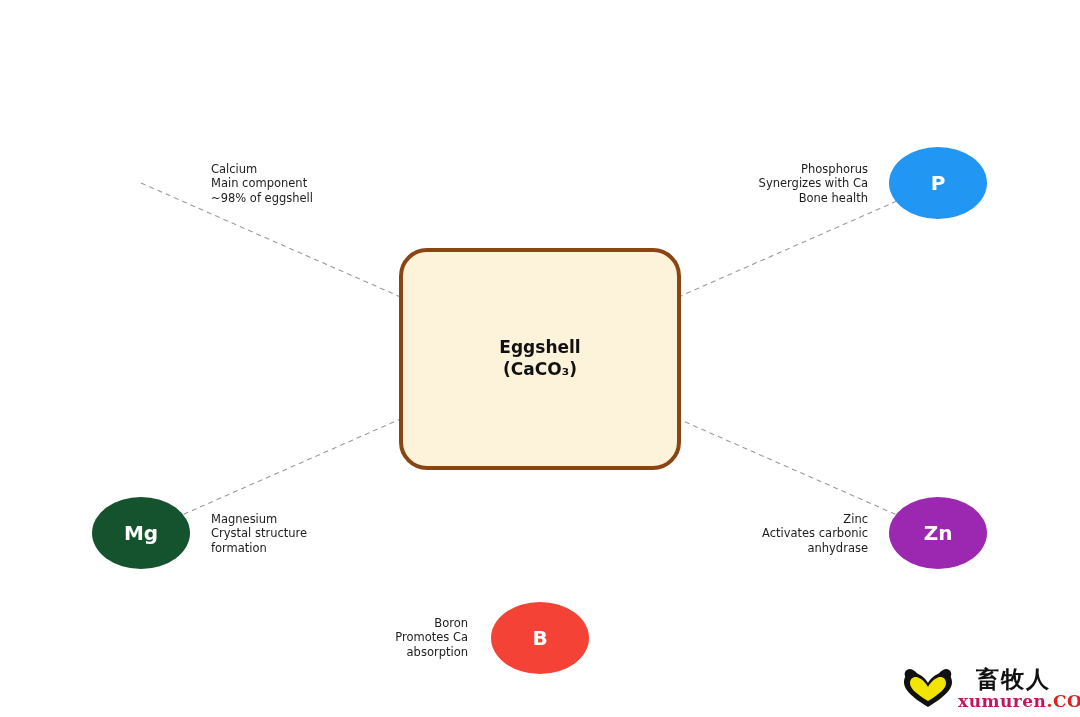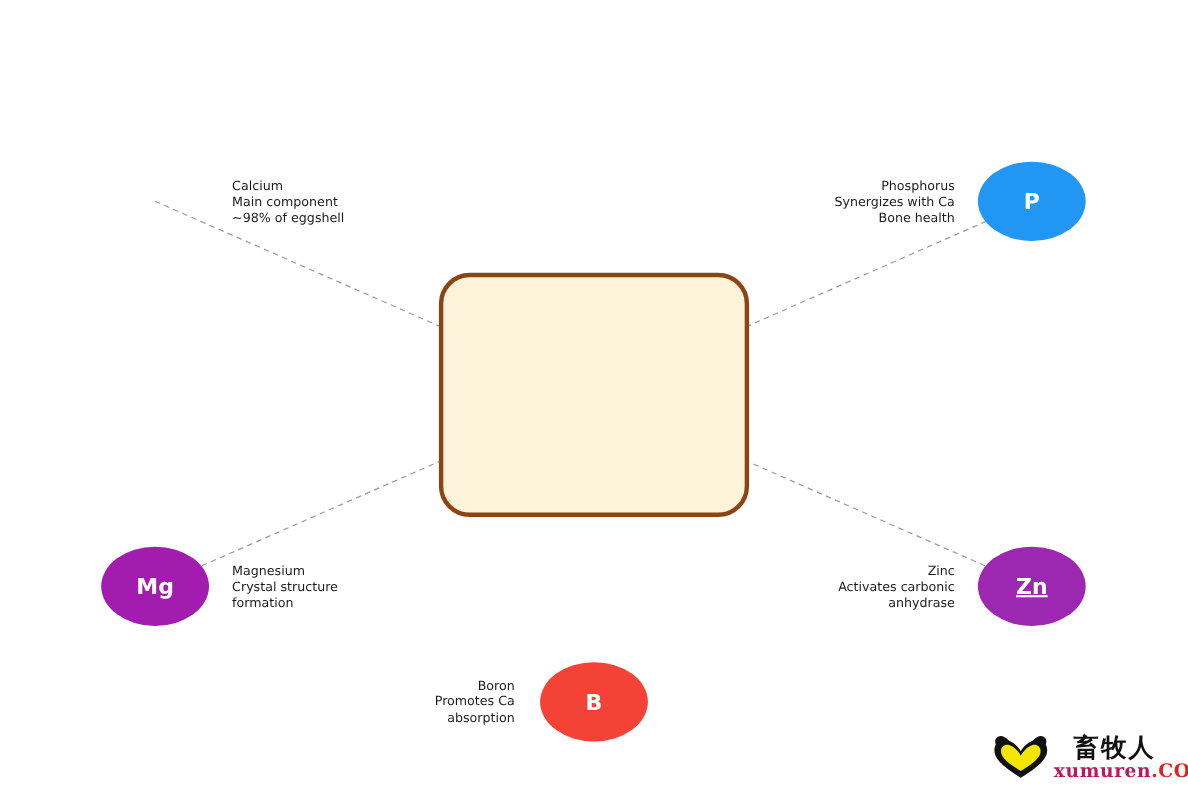--- a/index.html
+++ b/index.html
@@ -82,22 +82,22 @@
     z-index: 3;
     display: flex;
     align-items: center;
     justify-content: center;
     color: #ffffff;
     font-size: 20px;
     font-weight: bold;
   }
   .node-ca { left: 92px;  top: 147px; background: #4CAF50; }
   .node-p  { left: 889px; top: 147px; background: #2196F3; }
-  .node-mg { left: 92px;  top: 497px; background: #a21caf; }
-  .node-zn { left: 889px; top: 497px; background: #9C27B0; text-decoration: underline; }
+  .node-mg { left: 92px;  top: 497px; background: #14532d; }
+  .node-zn { left: 889px; top: 497px; background: #9C27B0; }
   .node-b  { left: 491px; top: 602px; background: #F44336; }
 
   
   .caption {
     position: absolute;
     font-size: 11.5px;
     line-height: 1.25;
     color: #1c1c1c;
     z-index: 3;
     white-space: nowrap;
@@ -156,20 +156,24 @@
 
 <div id="diagram-root">
 
 
   <svg class="edge-layer" width="1080" height="717" viewBox="0 0 1080 717" xmlns="http://www.w3.org/2000/svg">
     <line x1="141" y1="183" x2="938" y2="533" stroke="#9a9a9a" stroke-width="1.1" stroke-dasharray="5,4"></line>
     <line x1="938" y1="183" x2="141" y2="533" stroke="#9a9a9a" stroke-width="1.1" stroke-dasharray="5,4"></line>
   </svg>
 
   <div class="center-box"></div>
+  <div class="center-label">
+    <span class="l1">Eggshell</span>
+    <span class="l2">(CaCO₃)</span>
+  </div>
 
   <div class="node node-p">
     <span>P</span>
   </div>
   <div class="node node-mg">
     <span>Mg</span>
   </div>
   <div class="node node-zn">
     <span>Zn</span>
   </div>

